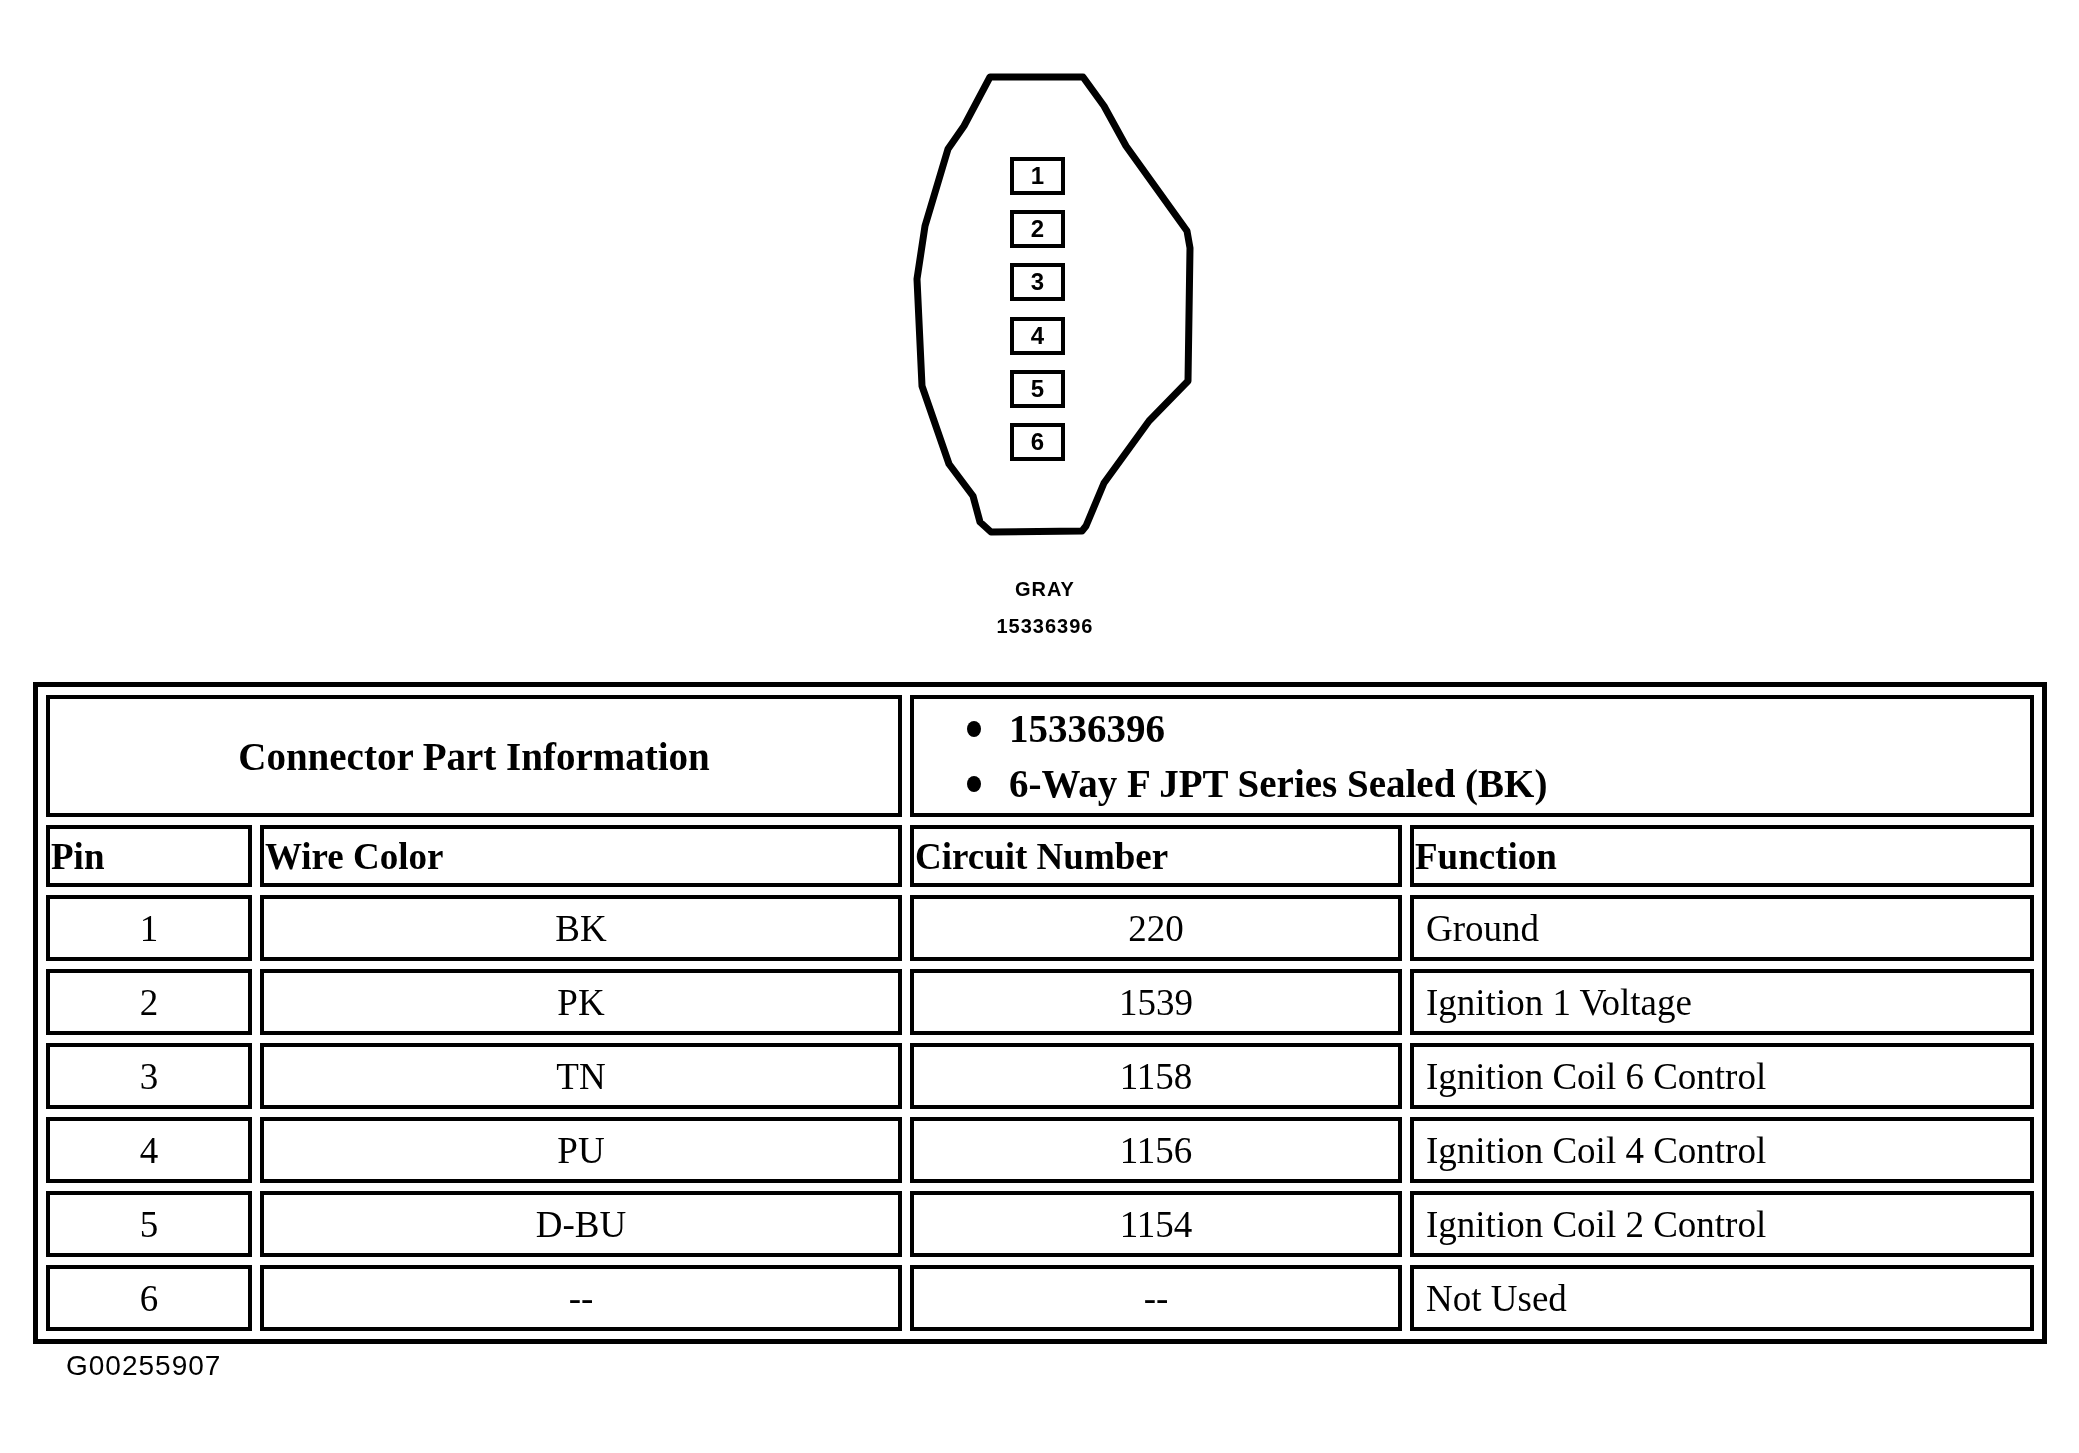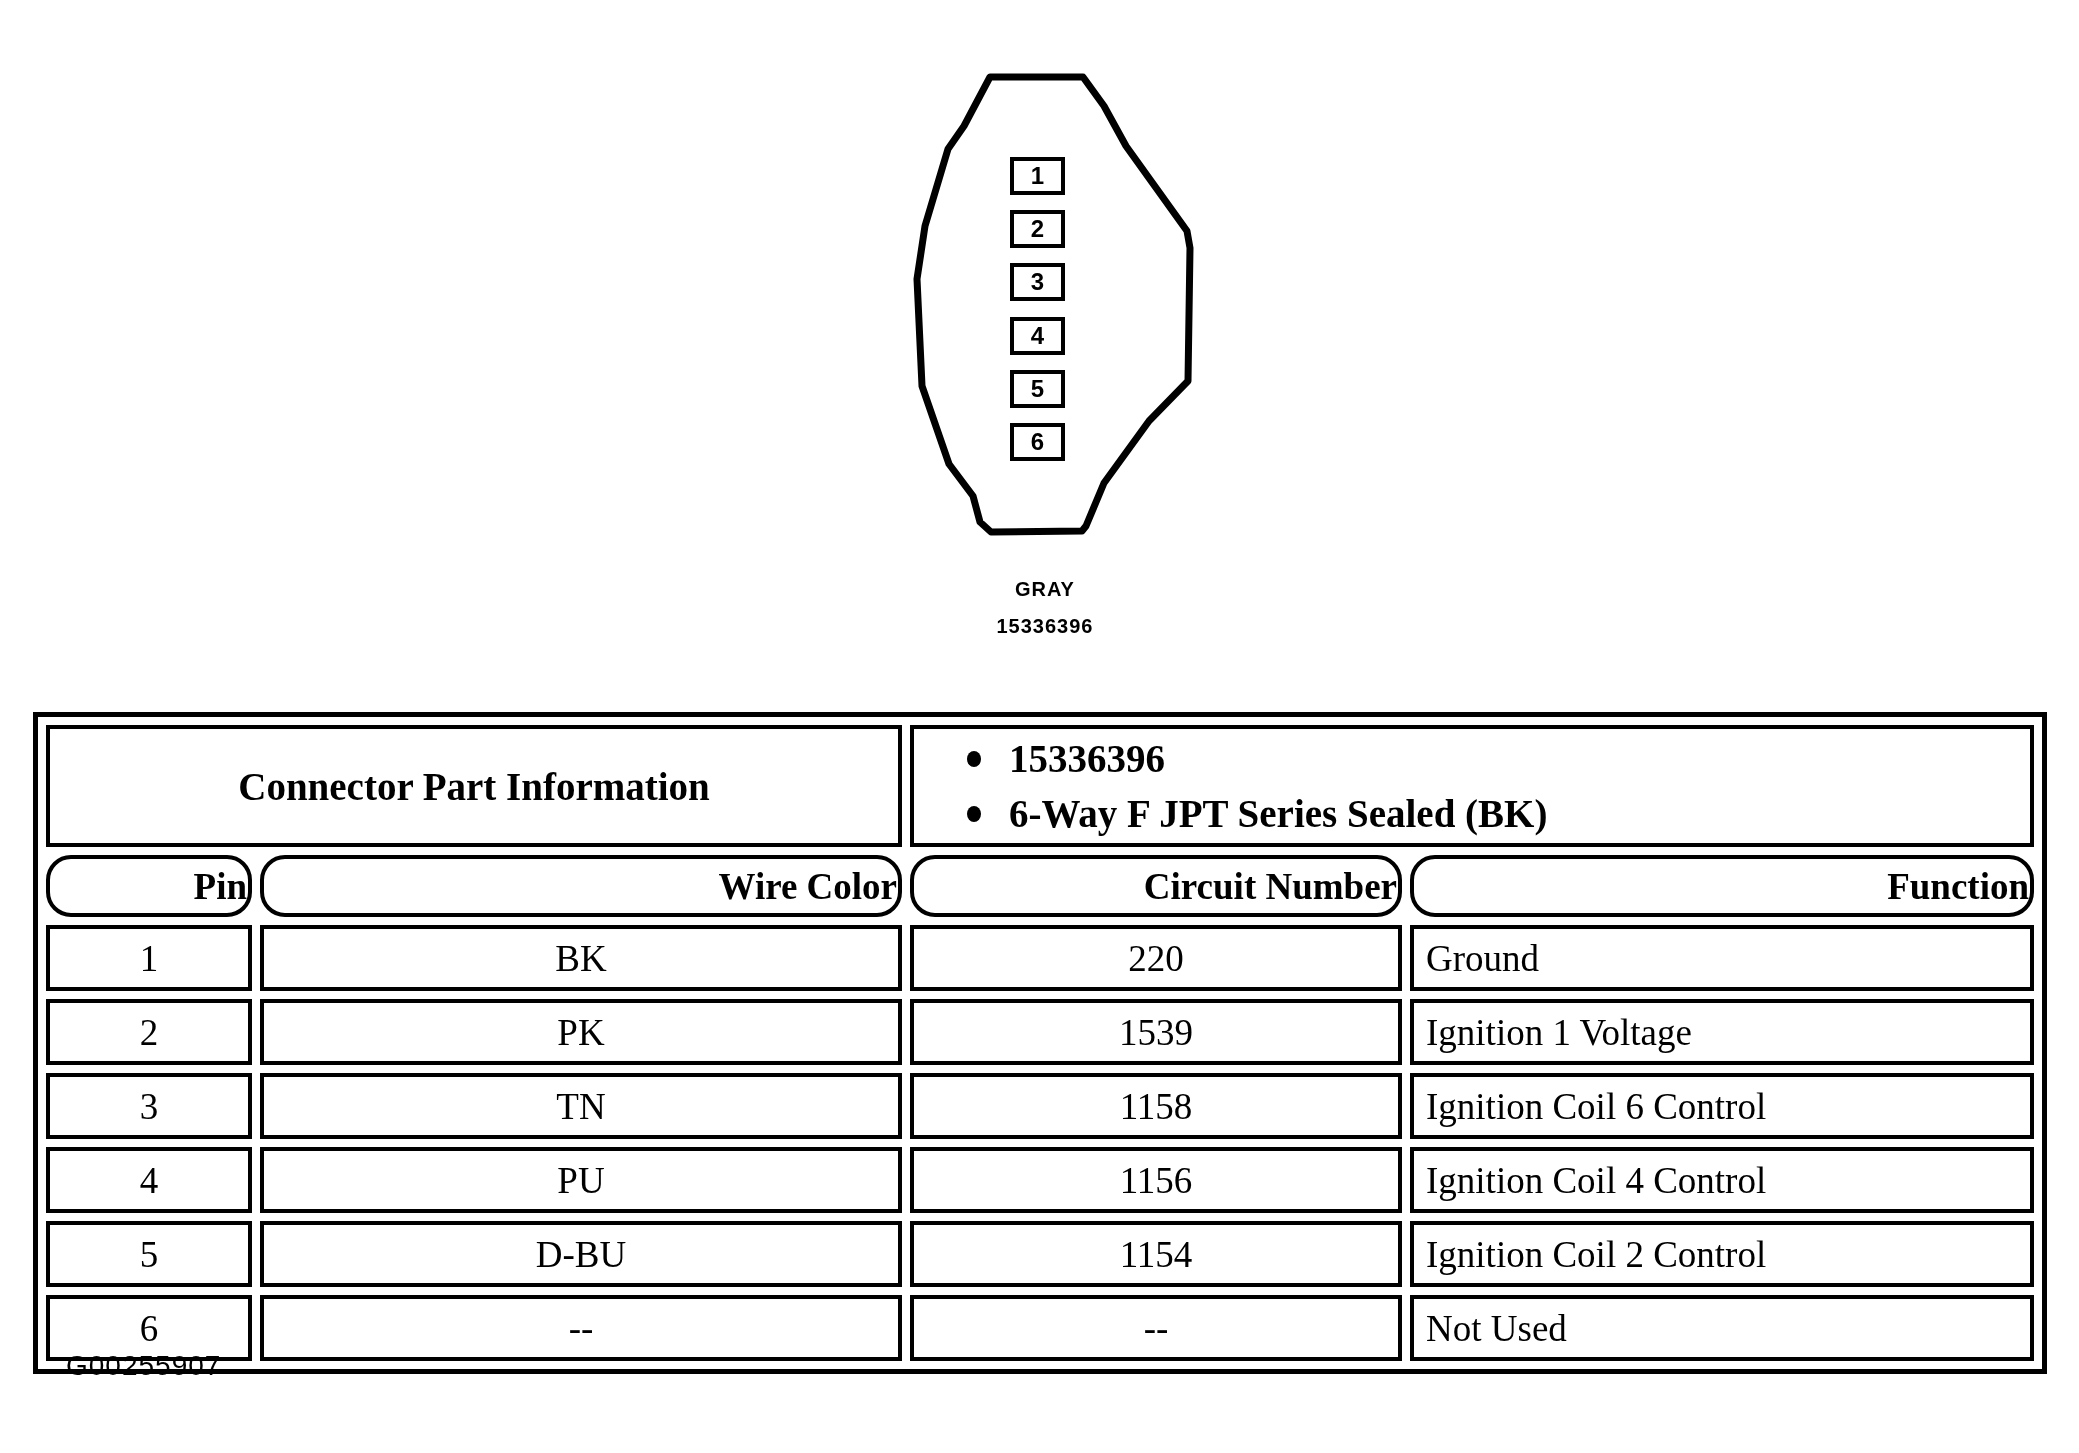--- a/index.html
+++ b/index.html
@@ -56,21 +56,21 @@
     font-weight: bold;
     font-size: 20px;
     line-height: 37px;
     letter-spacing: 1px;
   }
 
   
   table.pinout {
     position: absolute;
     left: 33px;
-    top: 712px;
+    top: 682px;
     width: 2014px;
     table-layout: fixed;
     border-collapse: separate;
     border-spacing: 8px;
     border: 5px solid #000;
     background: #fff;
   }
   table.pinout td, table.pinout th {
     border: 4px solid #000;
     background: #fff;
@@ -104,24 +104,23 @@
   .bullet-dot {
     flex: none;
     width: 14px;
     height: 16px;
     border-radius: 50%;
     background: #000;
     margin-right: 28px;
   }
   th.col-head {
     height: 52px;
-    text-align: right;
+    text-align: left;
     font-weight: bold;
     font-size: 37px;
-    border-radius: 25px;
   }
   td.cell {
     height: 56px;
     text-align: center;
     font-size: 37px;
   }
   td.cell-fn {
     text-align: left;
     padding-left: 12px;
   }

